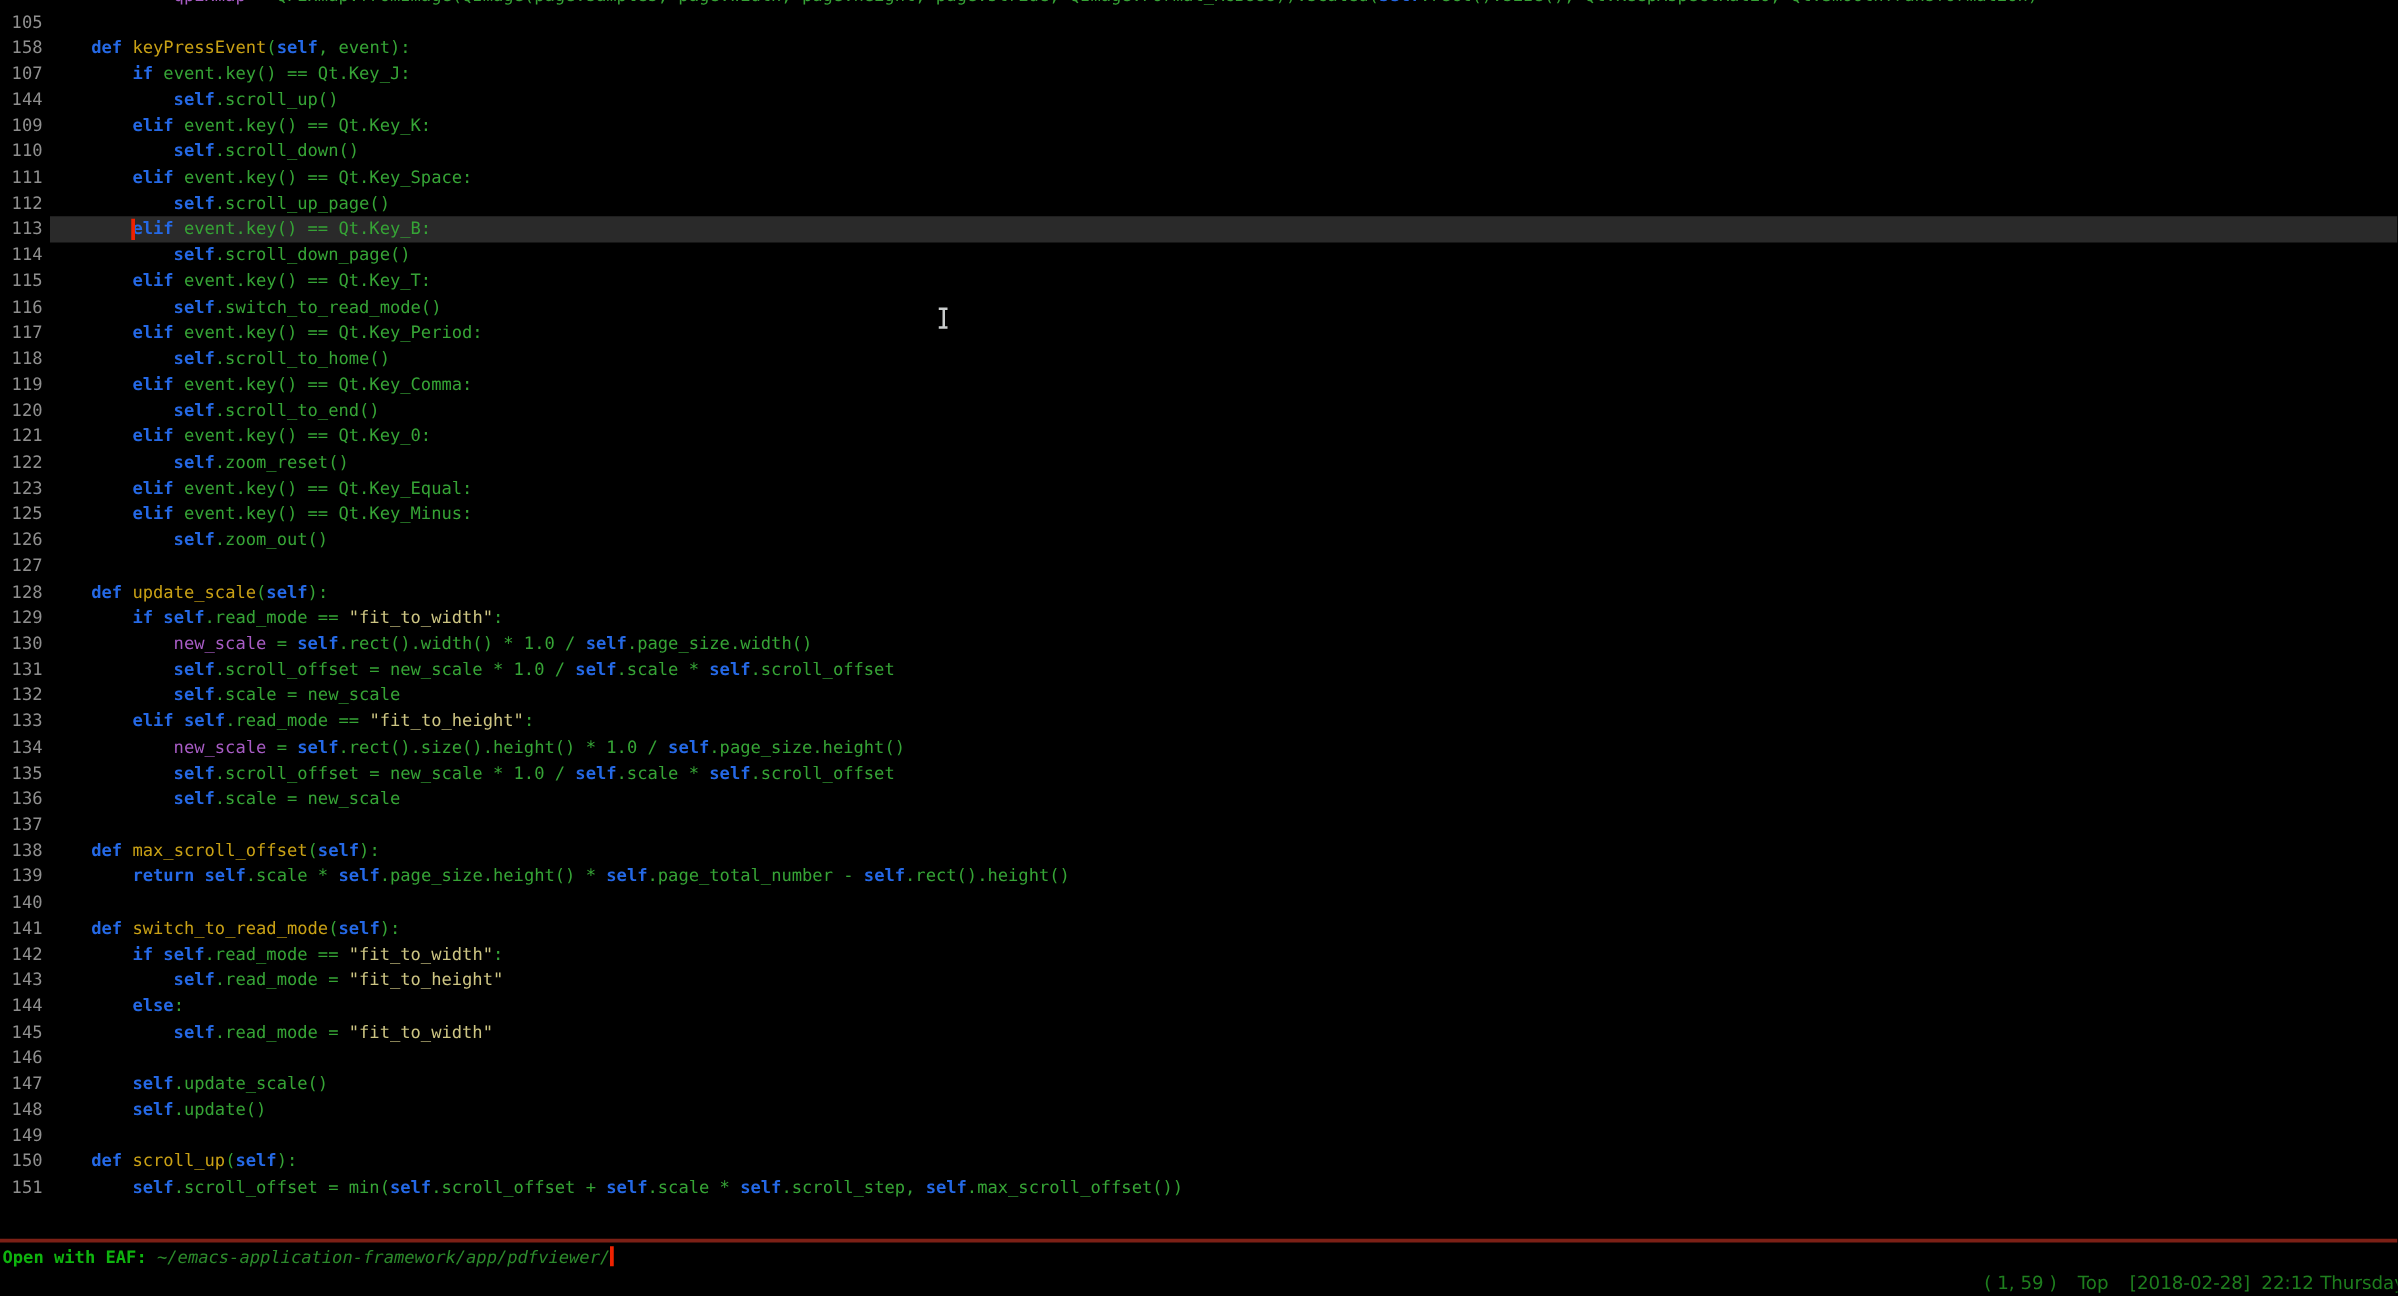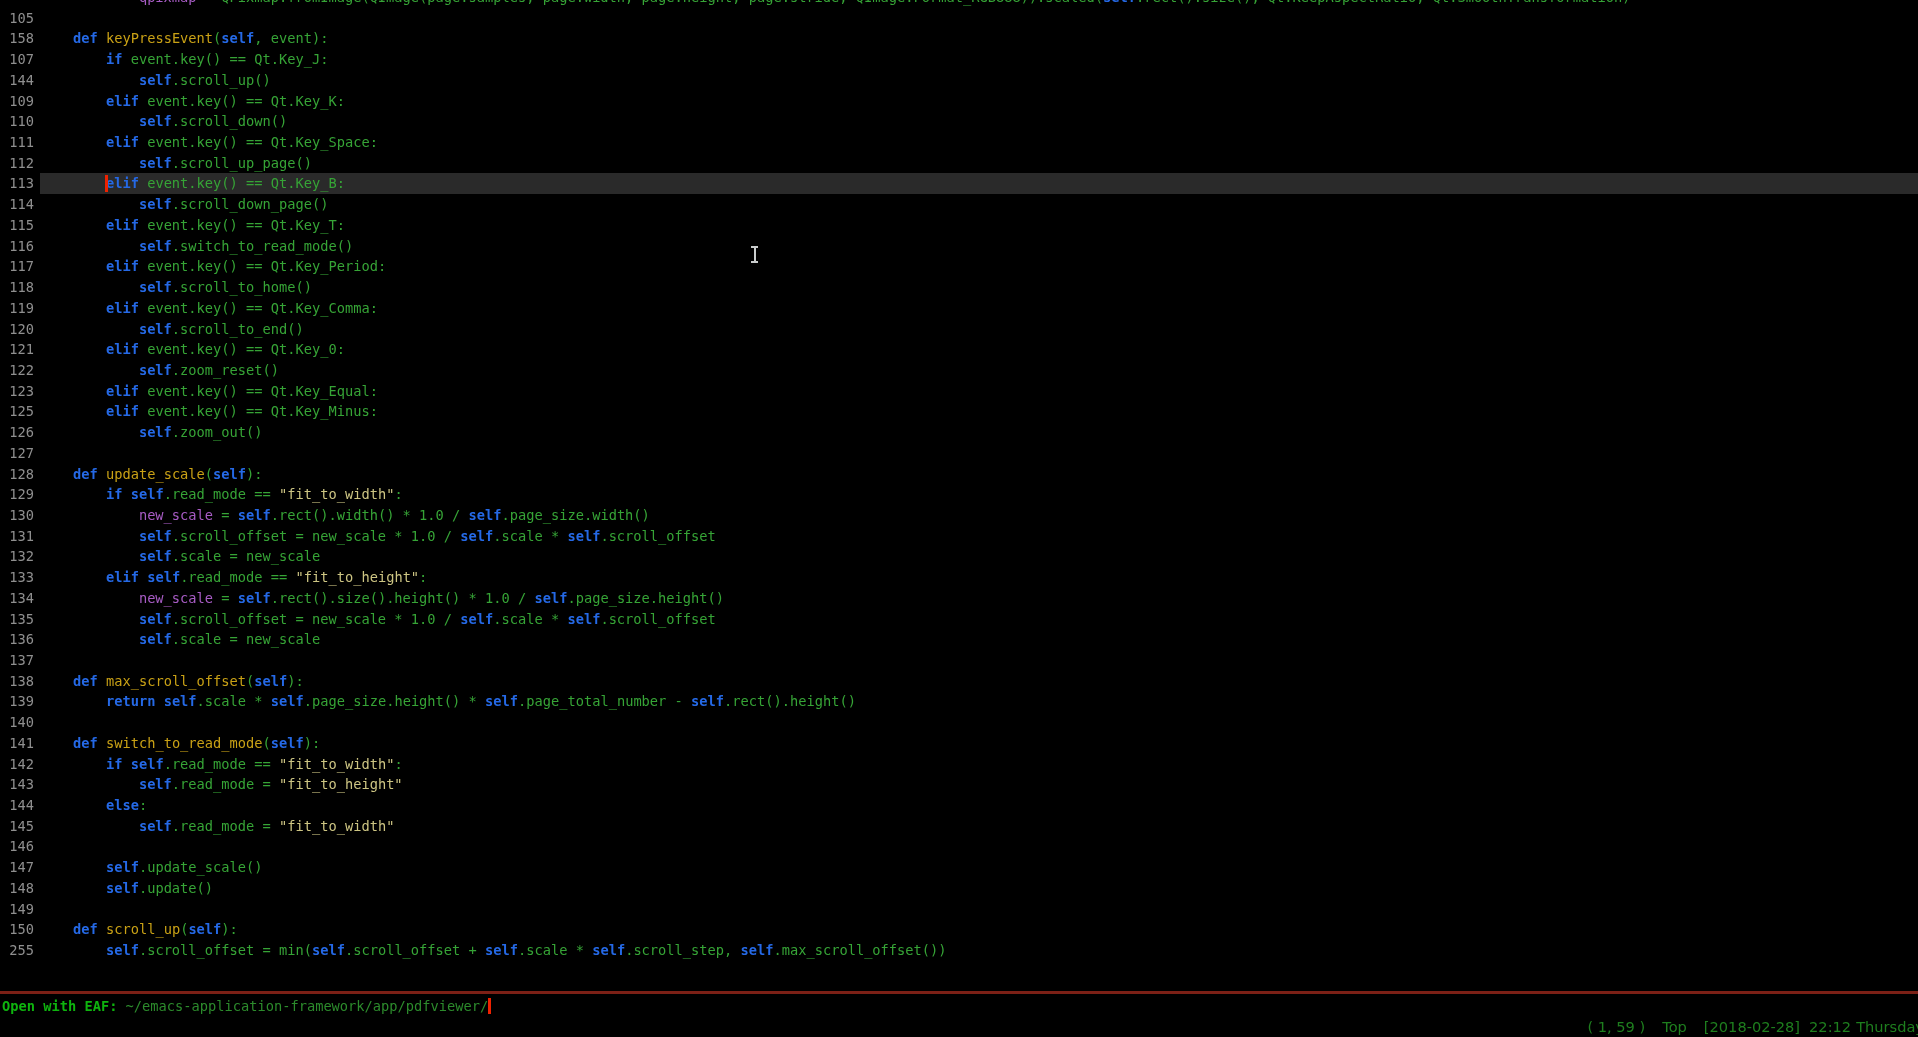--- a/index.html
+++ b/index.html
@@ -22,21 +22,21 @@
          background:var(--caret);}
 
   
   #separator{position:absolute;left:0;right:0;top:991px;height:3px;
              background:var(--separator);}
 
   
   #minibuffer{position:absolute;left:2px;top:996px;height:21px;line-height:20px;
               font-size:13.7px;white-space:pre;}
   #mb-prompt{color:var(--prompt);font-weight:bold;}
-  #mb-value{color:var(--minibuffer-path);}
+  #mb-value{color:var(--minibuffer-path);font-style:italic;}
   #mb-caret{display:inline-block;width:3px;height:16px;background:var(--caret);
             vertical-align:-3px;}
 
   
   #tray{position:absolute;right:-6px;top:1017px;height:20px;line-height:20px;
         font-family:"DejaVu Sans",sans-serif;font-size:14.6px;
         color:var(--tray-text);white-space:pre;}
   #tray span{display:inline-block;}
   #tray-top{margin-left:17px;}
   #tray-date{margin-left:17px;}
@@ -95,21 +95,21 @@
     <div class="row"><span class="ln">141</span><span class="code">    <span class="kw">def</span> <span class="fn">switch_to_read_mode</span>(<span class="kw">self</span>):</span></div>
     <div class="row"><span class="ln">142</span><span class="code">        <span class="kw">if</span> <span class="kw">self</span>.read_mode == <span class="str">"fit_to_width"</span>:</span></div>
     <div class="row"><span class="ln">143</span><span class="code">            <span class="kw">self</span>.read_mode = <span class="str">"fit_to_height"</span></span></div>
     <div class="row"><span class="ln">144</span><span class="code">        <span class="kw">else</span>:</span></div>
     <div class="row"><span class="ln">145</span><span class="code">            <span class="kw">self</span>.read_mode = <span class="str">"fit_to_width"</span></span></div>
     <div class="row"><span class="ln">146</span><span class="code">&nbsp;</span></div>
     <div class="row"><span class="ln">147</span><span class="code">        <span class="kw">self</span>.update_scale()</span></div>
     <div class="row"><span class="ln">148</span><span class="code">        <span class="kw">self</span>.update()</span></div>
     <div class="row"><span class="ln">149</span><span class="code">&nbsp;</span></div>
     <div class="row"><span class="ln">150</span><span class="code">    <span class="kw">def</span> <span class="fn">scroll_up</span>(<span class="kw">self</span>):</span></div>
-    <div class="row"><span class="ln">255</span><span class="code">        <span class="kw">self</span>.scroll_offset = min(<span class="kw">self</span>.scroll_offset + <span class="kw">self</span>.scale * <span class="kw">self</span>.scroll_step, <span class="kw">self</span>.max_scroll_offset())</span></div>
+    <div class="row"><span class="ln">151</span><span class="code">        <span class="kw">self</span>.scroll_offset = min(<span class="kw">self</span>.scroll_offset + <span class="kw">self</span>.scale * <span class="kw">self</span>.scroll_step, <span class="kw">self</span>.max_scroll_offset())</span></div>
   </div>
 
 <div id="separator"></div>
 
 <div id="minibuffer"><span id="mb-prompt">Open with EAF: </span><span id="mb-value">~/emacs-application-framework/app/pdfviewer/</span><span id="mb-caret"></span></div>
 
 <div id="tray"><span id="tray-pos">( 1, 59 )</span><span id="tray-top">Top</span><span id="tray-date">[2018-02-28]</span><span id="tray-time">22:12</span><span id="tray-day">Thursday</span></div>
 
 <div id="ibeam">
   <div class="serif-top"></div>

